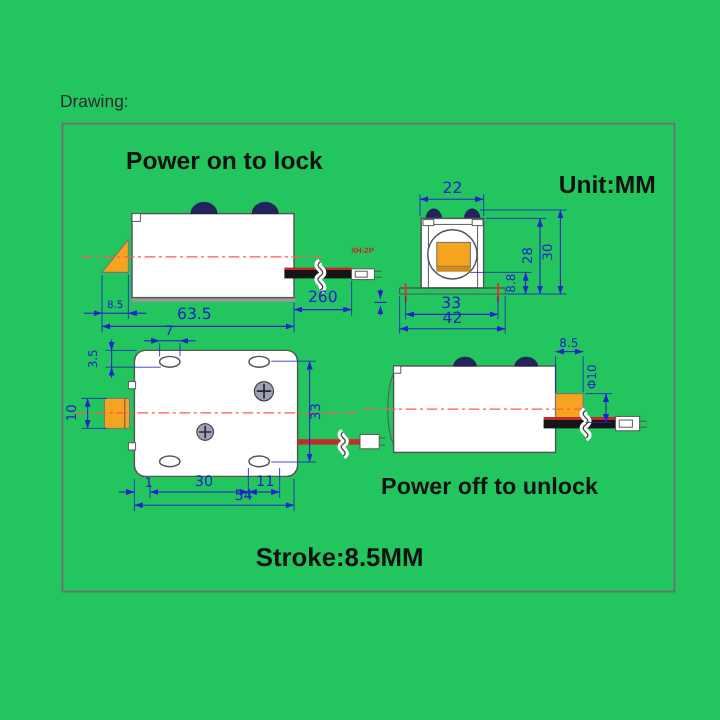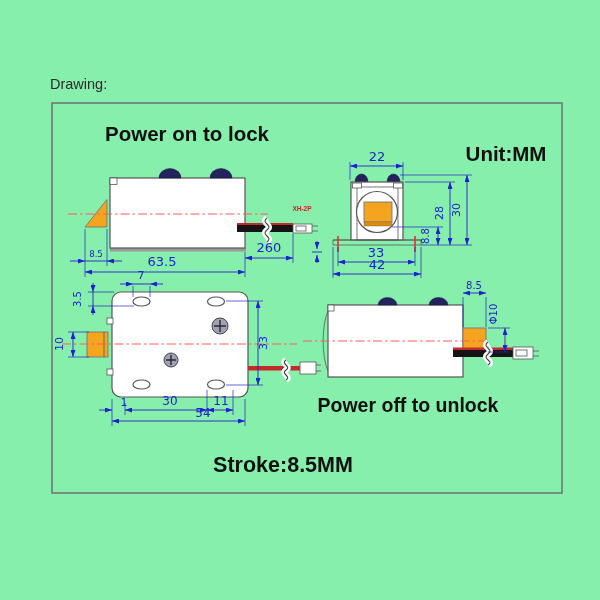--- a/index.html
+++ b/index.html
@@ -1,16 +1,16 @@
 <!DOCTYPE html>
 <html><head>
 <meta charset="utf-8">
 <style>
   html,body{margin:0;padding:0;background:#fff;}
-  .page{position:relative;width:600px;height:600px;background:#86efac;overflow:hidden;}
+  .page{position:relative;width:600px;height:600px;background:#22c55e;overflow:hidden;}
   svg{position:absolute;left:0;top:0;}
   svg text{font-family:"Liberation Sans",sans-serif;}
   .title{font-weight:bold;fill:#111;}
   .t20{font-size:20.5px;}
   .t19{font-size:19.5px;}
   .t21{font-size:21.5px;}
   .plain{font-size:14.5px;fill:#2b2b2b;}
   .dimtxt{fill:#2222CC;font-family:"DejaVu Sans",sans-serif;}
   .d13{font-size:13px;}
   .d12{font-size:12px;}

